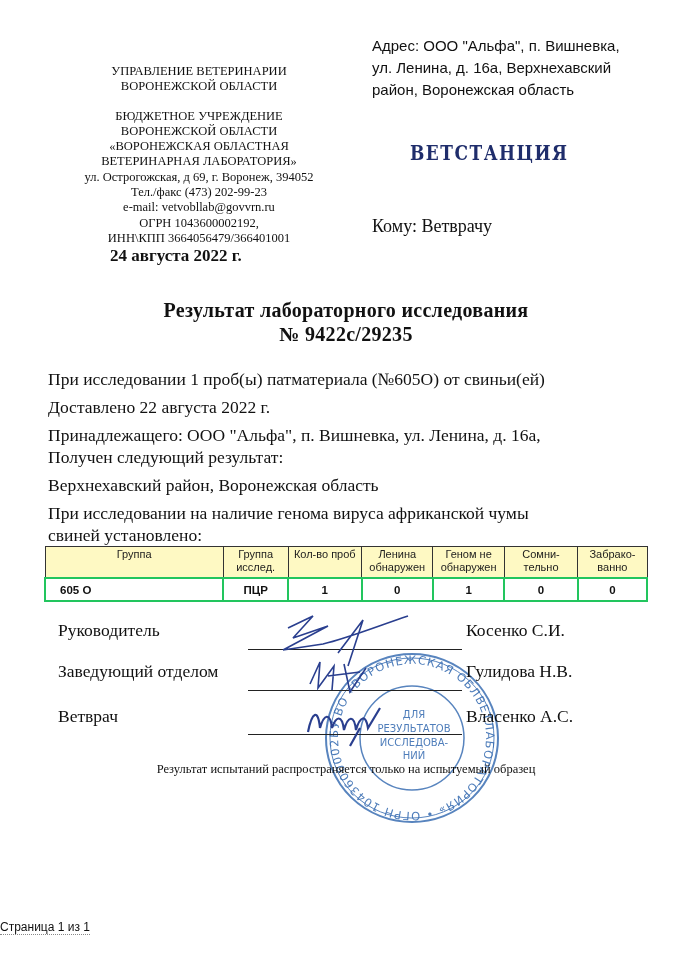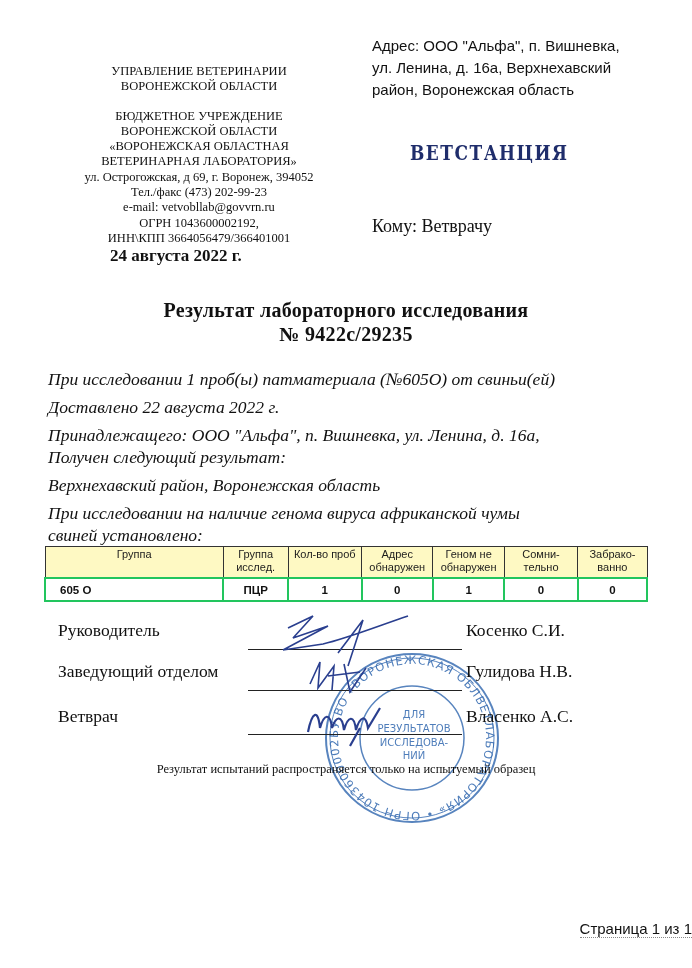--- a/index.html
+++ b/index.html
@@ -9,37 +9,37 @@
 
   .org-block { position: absolute; left: 60px; top: 32px; width: 278px; text-align: center; font-size: 12.5px; line-height: 15.3px; margin-top: 32px; }
   .org-block .gap { height: 14px; }
   .address-block { position: absolute; left: 372px; top: 35px; width: 300px; font-size: 15px; line-height: 22px; }
   .stamp-vet { position: absolute; left: 410px; top: 143px; font-size: 17px; font-weight: bold; color: #1f2d6b; letter-spacing: 1.5px; font-family: "DejaVu Serif", serif; transform: scaleY(1.15); }
   .recipient { position: absolute; left: 372px; top: 216px; font-size: 18px; }
   .doc-date { position: absolute; left: 110px; top: 246px; font-size: 17px; font-weight: bold; }
   .title { position: absolute; left: 0; width: 692px; top: 298px; text-align: center; font-size: 20px; font-weight: bold; line-height: 24px; letter-spacing: 0.3px; }
 
   .body-text { position: absolute; left: 48px; top: 368px; width: 600px; font-size: 17.5px; line-height: 22px; }
-  .body-text p { margin: 0 0 6px 0; font-style: italic; }
+  .body-text p { margin: 0 0 6px 0; }
   .body-text p.tight { margin-bottom: 0; }
 
   .result-table { position: absolute; left: 44px; top: 546px; width: 604px; border-collapse: collapse; font-size: 11px; }
   .result-table th { background: #fef9c3; color: #1c1c1c; font-weight: normal; border: 1px solid #333; padding: 1px 2px; line-height: 13px; text-align: center; vertical-align: top; height: 28px; }
   .result-table td { border: 2px solid #22c55e; padding: 2px 14px; height: 17px; text-align: center; font-weight: bold; font-size: 11.5px; }
   .result-table td.left { text-align: left; }
 
   .sig-row { position: absolute; left: 58px; width: 560px; font-size: 17.5px; }
   .sig-row .role { position: absolute; left: 0; top: 0; }
   .sig-row .name { position: absolute; left: 408px; top: 0; white-space: nowrap; }
   .sig-line { position: absolute; left: 248px; width: 214px; height: 1px; background: #222; }
   .sig-scribble { position: absolute; }
 
   .disclaimer { position: absolute; left: 0; width: 692px; top: 762px; text-align: center; font-size: 12.5px; }
   .seal { position: absolute; left: 322px; top: 648px; width: 180px; height: 180px; }
-  .footer { position: absolute; left: 0; width: 692px; top: 920px; text-align: right; font-size: 15px; }
+  .footer { position: absolute; left: 0; width: 692px; top: 920px; text-align: left; font-size: 12px; }
   .footer span { border-bottom: 1px dotted #888; }
 </style>
 </head>
 <body>
 
 <div class="org-block serif">
   <div>УПРАВЛЕНИЕ ВЕТЕРИНАРИИ</div>
   <div>ВОРОНЕЖСКОЙ ОБЛАСТИ</div>
   <div class="gap"></div>
   <div>БЮДЖЕТНОЕ УЧРЕЖДЕНИЕ</div>
@@ -96,21 +96,21 @@
         </th>
       <th>
           <div>Группа</div>
           <div>исслед.</div>
         </th>
       <th>
           <div>Кол-во проб</div>
           <div></div>
         </th>
       <th>
-          <div>Адрес</div>
+          <div>Ленина</div>
           <div>обнаружен</div>
         </th>
       <th>
           <div>Геном не</div>
           <div>обнаружен</div>
         </th>
       <th>
           <div>Сомни-</div>
           <div>тельно</div>
         </th>

